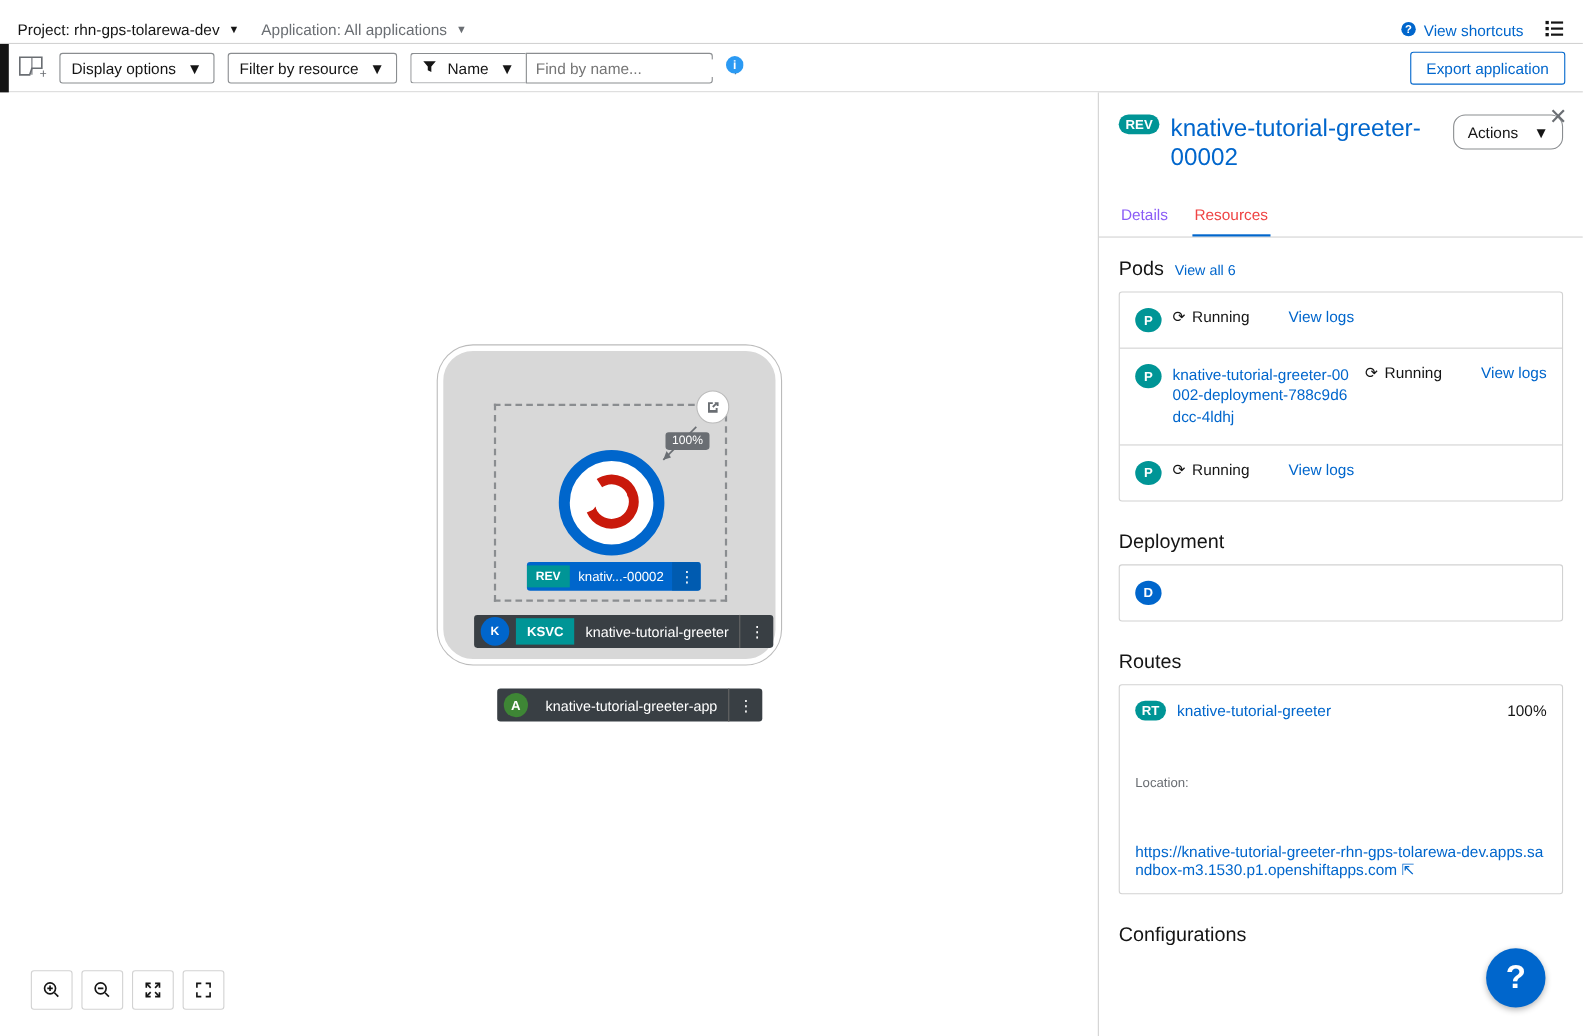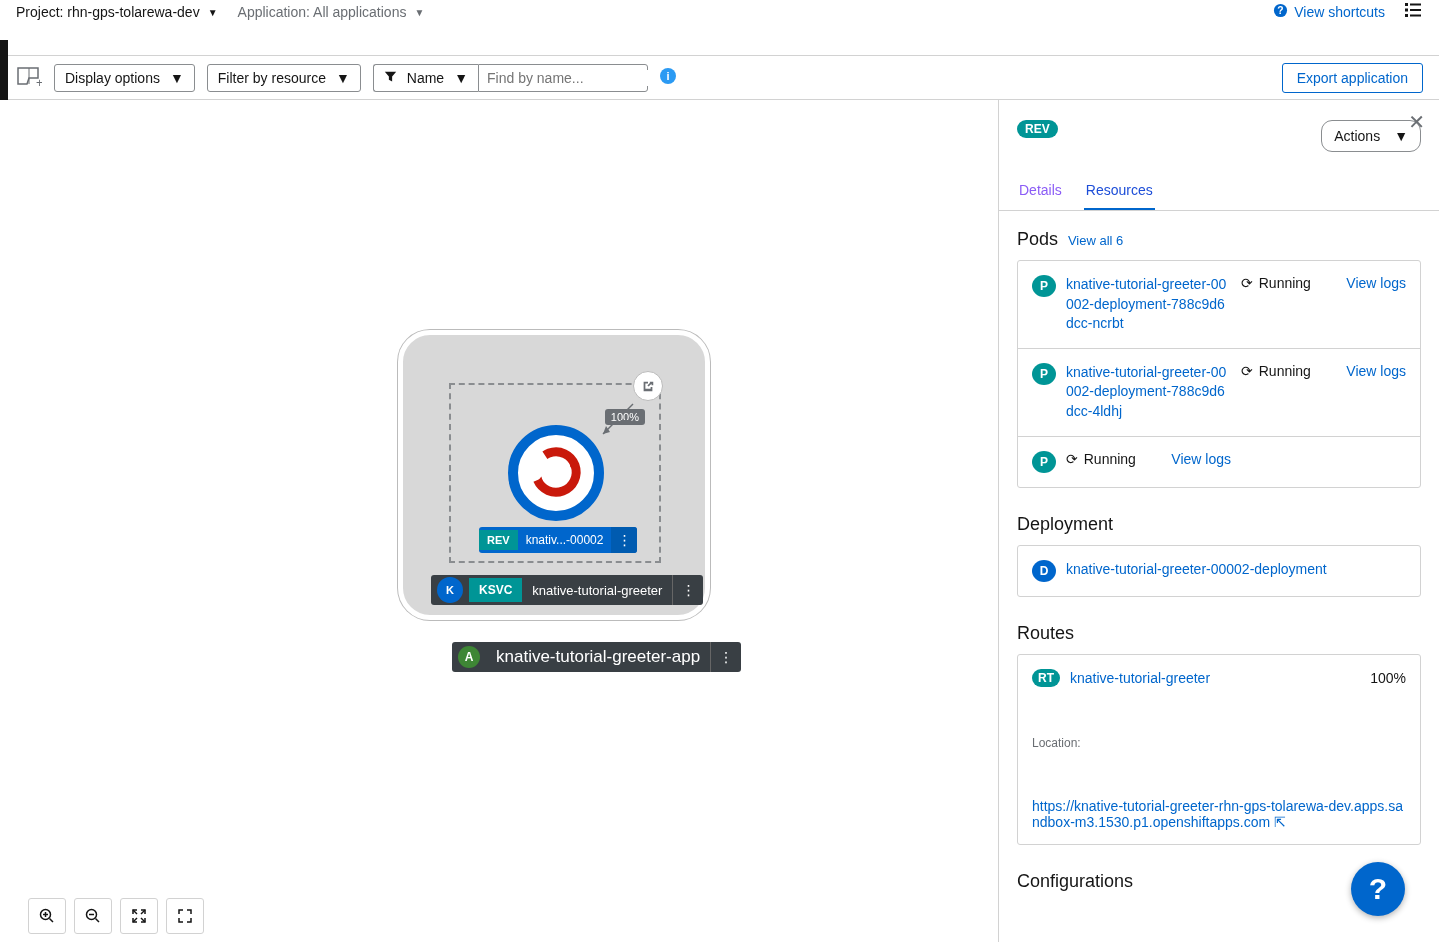--- a/index.html
+++ b/index.html
@@ -1,17 +1,17 @@
 <!DOCTYPE html>
 <html><head>
 <meta charset="utf-8">
 <style>
 * { box-sizing: border-box; margin: 0; padding: 0; }
 body { font-family: "RedHatText", "Helvetica Neue", Arial, sans-serif; font-size: 14px; color: #151515; width: 1439px; height: 942px; overflow: hidden; position: relative; background:#fff;}
-.topbar { height: 56px; border-bottom: 1px solid #d2d2d2; display: flex; align-items: flex-start; padding: 0 16px; gap: 20px; }
+.topbar { height: 40px; border-bottom: 1px solid #d2d2d2; display: flex; align-items: flex-end; padding: 0 16px; gap: 20px; }
 .dropdown-btn { display: inline-flex; align-items: center; gap: 8px; cursor: pointer; font-size: 14px; padding: 4px 0;}
 .dropdown-btn .caret { font-size: 10px; }
 .right { margin-left: auto; display:flex; align-items:center; gap:18px;}
 .view-shortcuts { color:#0066cc; display:flex; align-items:center; gap:6px; cursor:pointer;}
 .toolbar { height: 44px; border-bottom: 1px solid #d2d2d2; display:flex; align-items:center; padding: 0 16px; gap: 12px;}
 .btn-outline { border:1px solid #8a8d90; border-radius:3px; padding: 5px 10px; display:inline-flex; align-items:center; gap:10px; cursor:pointer; background:#fff;text-align:center;}
 .name-search { display:flex; align-items:center;}
 .name-filter { border:1px solid #8a8d90; border-right:none; border-radius:3px 0 0 3px; padding:5px 10px; display:inline-flex; align-items:center; gap:10px;}
 .search-box { border:1px solid #8a8d90; border-radius:0 3px 3px 0; padding:5px 8px; width:170px; display:flex; align-items:center;}
 .search-box input { border:none; outline:none; flex:1; font-size:14px;}
@@ -28,21 +28,21 @@
 .badge { display:inline-flex; align-items:center; justify-content:center; border-radius:12px; color:#fff; font-weight:600; font-size:12px; padding:2px 8px; min-width:24px;}
 .badge-rev { background:#009596;}
 .badge-p { background:#009596; border-radius:50%; width:22px; height:22px; padding:0;}
 .badge-d { background:#0066cc; border-radius:50%; width:22px; height:22px; padding:0;}
 .badge-rt { background:#009596; padding:2px 6px;}
 .title-row { display:flex; align-items:flex-start; gap:10px;}
 .title-link { color:#0066cc; font-size:22px; font-weight:400; line-height:1.2;}
 .actions-dd { border:1px solid #8a8d90; border-radius:11px; padding:7px 12px; display:inline-flex; align-items:center; gap:14px; cursor:pointer; margin-left:auto;}
 .tabs { display:flex; gap:20px; border-bottom:1px solid #d2d2d2; margin-top:20px; padding: 0 18px;}
 .tab { padding: 10px 2px; color:#8b5cf6; cursor:pointer; border-bottom:2px solid transparent;}
-.tab.active { color:#1d4ed8; border-bottom-color:#0066cc;}
+.tab.active { color:#ef4444; border-bottom-color:#0066cc;}
 .section { padding: 18px 18px 8px 18px;}
 .section h3 { font-size:18px; font-weight:400; display:inline-block;}
 .view-all { color:#0066cc; font-size:13px; margin-left:6px;}
 .card { border:1px solid #d2d2d2; border-radius:3px; margin-top:10px;}
 .row { padding:14px 14px; border-bottom:1px solid #d2d2d2; display:flex; gap:10px;}
 .row:last-child { border-bottom:none;}
 .pod-name { color:#0066cc; flex:1; word-break:break-all; line-height:1.4;}
 .status-col { display:flex; align-items:flex-start; gap:6px; min-width:90px;}
 .link-col { color:#0066cc; text-align:right; min-width:65px;}
 .route-loc { color:#6a6e73; font-size:12px;}
@@ -62,21 +62,21 @@
 .rev-label .badge-rev2 { background:#009596; padding:4px 8px; font-size:11px; font-weight:600;}
 .rev-label .txt { padding:0 8px; font-size:12px;}
 .rev-label .menu { background:#005bb0; padding:0 6px; align-self:stretch; display:flex; align-items:center;}
 .ksvc-bar { position:absolute; left:28px; bottom:10px; background:#393f44; color:#fff; border-radius:3px; display:flex; align-items:center; height:30px;}
 .ksvc-bar .logo { width:26px; height:26px; border-radius:50%; background:#0066cc; margin:0 6px; display:flex; align-items:center; justify-content:center; font-size:11px; font-weight:bold;}
 .ksvc-bar .ktype { background:#009596; padding:5px 10px; font-size:12px; font-weight:600;}
 .ksvc-bar .ktxt { padding:0 10px; font-size:13px;}
 .ksvc-bar .kmenu { border-left:1px solid #666; padding:0 8px; align-self:stretch; display:flex; align-items:center;}
 .app-bar { position:absolute; left:452px; top:542px; background:#393f44; color:#fff; border-radius:3px; display:flex; align-items:center; height:30px;}
 .app-bar .acircle { width:22px; height:22px; border-radius:50%; background:#3e8635; margin:0 6px; display:flex; align-items:center; justify-content:center; font-size:12px; font-weight:bold;}
-.app-bar .atxt { padding:0 10px; font-size:17px;}
+.app-bar .atxt { padding:0 10px; font-size:13px;}
 .app-bar .amenu { border-left:1px solid #666; padding:0 8px; align-self:stretch; display:flex; align-items:center;}
 .leftbar { position:absolute; left:0; top:40px; width:8px; height:902px; background:#151515;}
 .grey-app { color:#6a6e73;}
 .kebab-dots { display:inline-block; line-height:0.5;}
 </style>
 </head>
 <body>
 
 <div class="leftbar"></div>
 
@@ -233,38 +233,38 @@
           </svg>
         </div>
     </div>
   </div>
 
   <div class="sidebar">
     <div class="sidebar-header">
       <span class="close-x">✕</span>
       <div class="title-row">
         <span class="badge badge-rev">REV</span>
+        <a class="title-link">knative-tutorial-greeter-00002</a>
         <div class="actions-dd">
           <span>Actions</span>
           <span class="caret">▼</span>
         </div>
       </div>
     </div>
     <div class="tabs">
       <div class="tab">Details</div>
       <div class="tab active">Resources</div>
     </div>
 
     <div class="section">
       <h3>Pods</h3>
       <a class="view-all">View all 6</a>
       <div class="card">
         <div class="row">
           <span class="badge badge-p">P</span>
-          <a class="pod-name">knative-tutorial-greeter-00002-deployment-788c9d6dcc-ncrbt</a>
           <span class="status-col">
               <span>⟳</span>
               <span>Running</span>
             </span>
           <a class="link-col">View logs</a>
         </div>
         <div class="row">
           <span class="badge badge-p">P</span>
           <a class="pod-name">knative-tutorial-greeter-00002-deployment-788c9d6dcc-4ldhj</a>
           <span class="status-col">
@@ -282,21 +282,20 @@
           <a class="link-col">View logs</a>
         </div>
       </div>
     </div>
 
     <div class="section">
       <h3>Deployment</h3>
       <div class="card">
         <div class="row">
           <span class="badge badge-d">D</span>
-          <a class="pod-name">knative-tutorial-greeter-00002-deployment</a>
         </div>
       </div>
     </div>
 
     <div class="section">
       <h3>Routes</h3>
       <div class="card">
         <div class="row" style="flex-direction:column;gap:48px;">
           <div style="display:flex; gap:10px; align-items:center;">
             <span class="badge badge-rt">RT</span>

